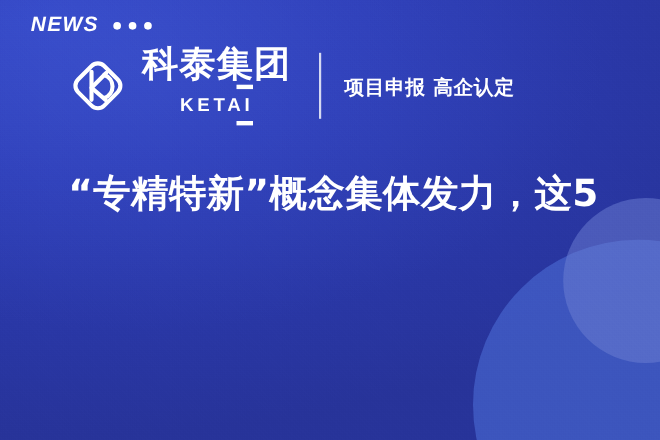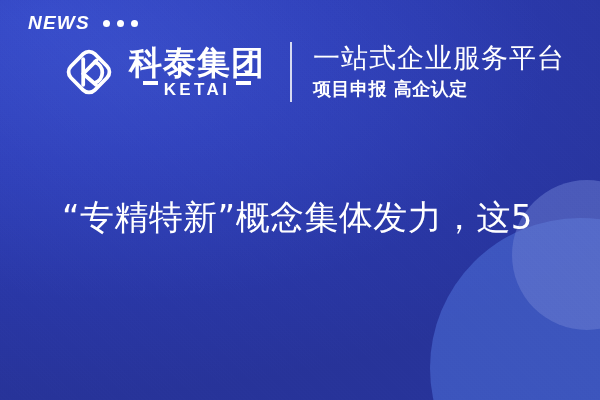--- a/index.html
+++ b/index.html
@@ -124,23 +124,24 @@
     color: #ffffff;
     font-size: 33px;
     font-weight: bold;
     line-height: 1.03;
     letter-spacing: 1px;
     font-family: Liberation Serif, serif;
     white-space: nowrap;
   }
   .brand-en-row {
     display: flex;
-    align-items: flex-start;
+    align-items: flex-end;
     gap: 6px;
     margin-top: 1px;
+    flex-direction: column;
   }
   .brand-en-row .rule {
     display: block;
     width: 15px;
     height: 4px;
     background: #ffffff;
   }
   .brand-en {
     color: #ffffff;
     font-size: 17px;
@@ -183,25 +184,24 @@
   }
 
   
   .headline {
     position: absolute;
     left: 62px;
     top: 152px;
     width: 500px;
     color: #ffffff;
     font-size: 34px;
-    font-weight: normal;
+    font-weight: bold;
     line-height: 1.42;
     letter-spacing: .4px;
     font-family: "DejaVu Sans", "Liberation Sans", sans-serif;
-    margin-top: 41px;
   }
   .headline-line { display: block; white-space: nowrap; }
 </style>
 </head>
 <body>
 
 <div id="banner">
 
   <div class="bg-base"></div>
   <div class="bg-vignette"></div>
@@ -241,21 +241,20 @@
           <i class="rule"></i>
           <span class="brand-en">KETAI</span>
           <i class="rule"></i>
         </span>
       </div>
     </div>
 
     <div class="lockup-divider"></div>
 
     <div class="tagline">
-      <span class="tagline-main">一站式企业服务平台</span>
       <span class="tagline-sub">项目申报 高企认定</span>
     </div>
   </div>
 
   <div class="headline">
     <span class="headline-line">“专精特新”概念集体发力，这5</span>
   </div>
 
 </div>
 

